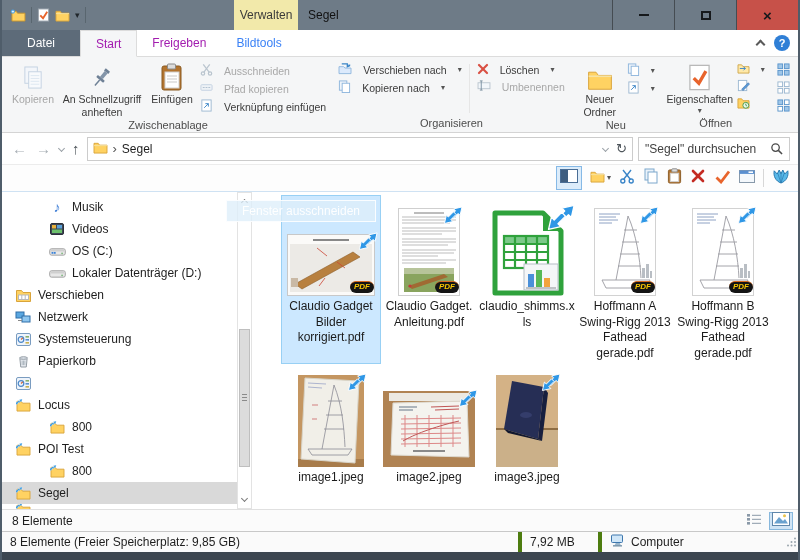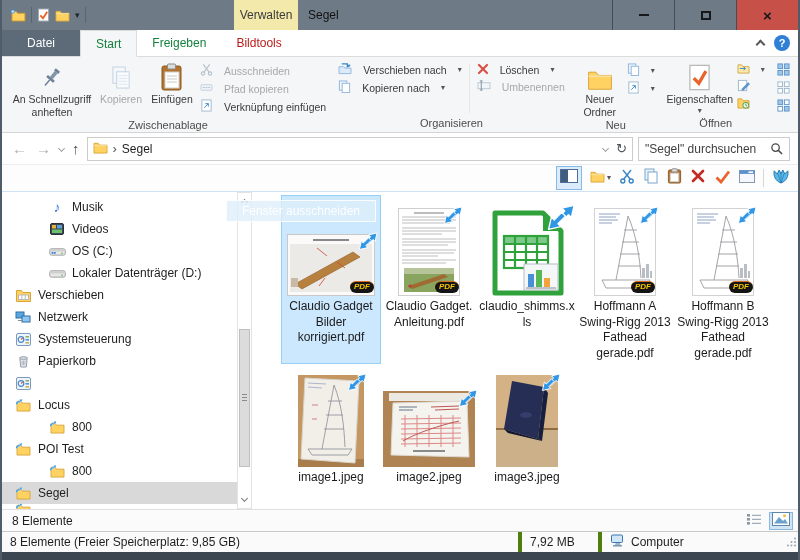--- a/index.html
+++ b/index.html
@@ -21,24 +21,24 @@
     display:flex;align-items:center;justify-content:center;font-size:12px;color:#3a3a3a;}
   .win-title{position:absolute;left:306px;top:0;height:30px;display:flex;align-items:center;font-size:12px;color:#111;}
   .winbtns{margin-left:auto;display:flex;height:30px;}
   .wbtn{width:62px;height:30px;border-left:1px solid #454c52;display:flex;align-items:center;justify-content:center;}
   .wbtn.close{background:#c75149;}
   .glyph-min{width:10px;height:2px;background:#16191c;display:block;}
   .glyph-max{width:10px;height:9px;border:2px solid #16191c;display:block;}
   .glyph-close{font-size:15px;font-weight:bold;color:#16191c;line-height:1;}
   
   .tabrow{height:27px;background:#fff;display:flex;align-items:stretch;border-bottom:1px solid #dcdcdc;position:relative;flex:0 0 auto;}
-  .tab{display:flex;align-items:center;padding:0 15px;font-size:12px;color:#15803d;}
+  .tab{display:flex;align-items:center;padding:0 15px;font-size:12px;color:#a21caf;}
   .tab.file{background:#5d6b79;color:#fff;width:78px;justify-content:center;}
   .tab.active{background:#f5f6f7;border:1px solid #dcdcdc;border-bottom:1px solid #f5f6f7;margin-bottom:-1px;}
-  .tab.ctx{color:#b91c1c;}
+  .tab.ctx{color:#3b82f6;}
   .ribbon-ctl{position:absolute;right:8px;top:5px;display:flex;align-items:center;gap:10px;}
   .chev{width:7px;height:7px;border-left:2px solid #5a5a5a;border-top:2px solid #5a5a5a;transform:rotate(45deg);display:inline-block;margin-top:3px;}
   .helpbtn{width:16px;height:16px;border-radius:50%;background:#2f7fd6;color:#fff;font-size:11px;font-weight:bold;
     display:flex;align-items:center;justify-content:center;}
   
   .ribbon{height:76px;background:#f5f6f7;border-bottom:1px solid #d4d4d4;display:flex;padding:1px 2px 0 2px;flex:0 0 auto;}
   .rgroup{display:flex;flex-direction:column;}
   .rgc{flex:1;display:flex;align-items:flex-start;padding:2px 4px 0 4px;}
   .rgl{text-align:center;font-size:11px;color:#4c4c4c;padding:0 4px 3px 4px;}
   .rsep{width:1px;background:#e2e2e2;margin:3px 0;}
@@ -165,47 +165,47 @@
     <div class="tab ctx">Bildtools</div>
     <div class="ribbon-ctl">
       <span class="chev"></span>
       <span class="helpbtn">?</span>
     </div>
   </div>
 
   <div class="ribbon">
     <div class="rgroup">
       <div class="rgc">
-        <div class="rbig" style="width:88px">
-          <span class="ric">
-              <svg viewBox="0 0 24 27" width="22" height="25">
-                <g transform="rotate(40 12 12)">
-                  <rect x="9" y="2" width="6" height="3" fill="#6f8196"></rect>
-                  <rect x="10" y="5" width="4" height="8" fill="#8395a9"></rect>
-                  <rect x="7" y="13" width="10" height="3" rx="1" fill="#6f8196"></rect>
-                  <path d="M12 16 v8" stroke="#6f8196" stroke-width="1.6"></path>
-                </g>
-              </svg>
-            </span>
-          <span>An Schnellzugriff anheften</span>
-        </div>
         <div class="rbig disabled" style="width:50px">
           <span class="ric">
               <svg viewBox="0 0 24 27" width="23" height="26">
                 <rect x="3" y="2" width="13" height="17" fill="#f3f6fa" stroke="#c4d2e2"></rect>
                 <rect x="7" y="7" width="13" height="17" fill="#f8fafc" stroke="#c4d2e2"></rect>
                 <g stroke="#dde7f0">
                   <line x1="9" y1="11" x2="18" y2="11"></line>
                   <line x1="9" y1="14" x2="18" y2="14"></line>
                   <line x1="9" y1="17" x2="18" y2="17"></line>
                   <line x1="9" y1="20" x2="18" y2="20"></line>
                 </g>
               </svg>
             </span>
           <span>Kopieren</span>
+        </div>
+        <div class="rbig" style="width:88px">
+          <span class="ric">
+              <svg viewBox="0 0 24 27" width="22" height="25">
+                <g transform="rotate(40 12 12)">
+                  <rect x="9" y="2" width="6" height="3" fill="#6f8196"></rect>
+                  <rect x="10" y="5" width="4" height="8" fill="#8395a9"></rect>
+                  <rect x="7" y="13" width="10" height="3" rx="1" fill="#6f8196"></rect>
+                  <path d="M12 16 v8" stroke="#6f8196" stroke-width="1.6"></path>
+                </g>
+              </svg>
+            </span>
+          <span>An Schnellzugriff anheften</span>
         </div>
         <div class="rbig" style="width:52px">
           <span class="ric">
               <svg viewBox="0 0 24 28" width="24" height="28">
                 <rect x="2" y="3" width="19" height="24" rx="2" fill="#b3742f" stroke="#8a5a22"></rect>
                 <rect x="7.5" y="1" width="8" height="5" rx="1" fill="#dcdcdc" stroke="#8a8a8a"></rect>
                 <rect x="5" y="9" width="14" height="16" fill="#fff" stroke="#cfcfcf"></rect>
                 <g stroke="#c9c9c9">
                   <line x1="7" y1="13" x2="17" y2="13"></line>
                   <line x1="7" y1="16" x2="17" y2="16"></line>

